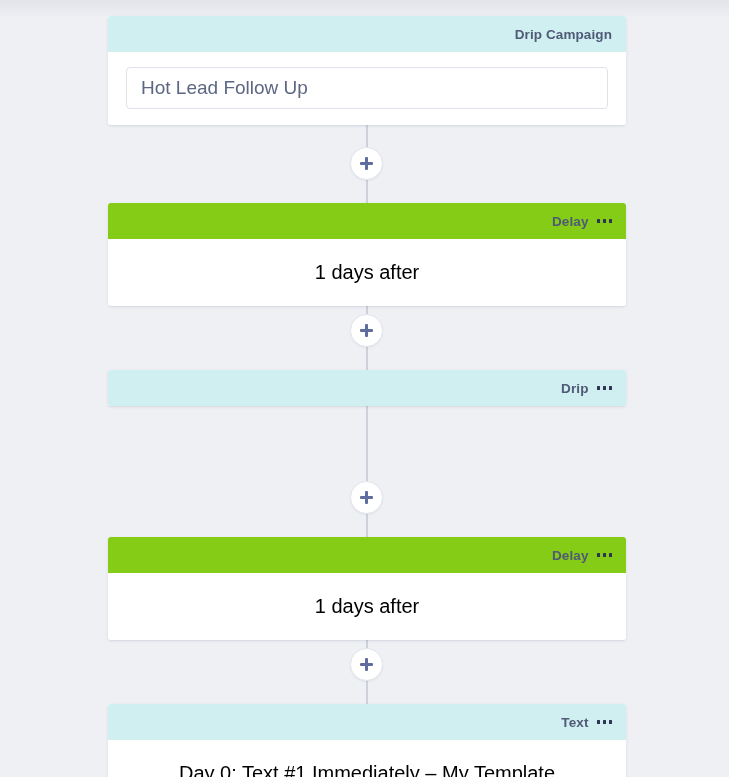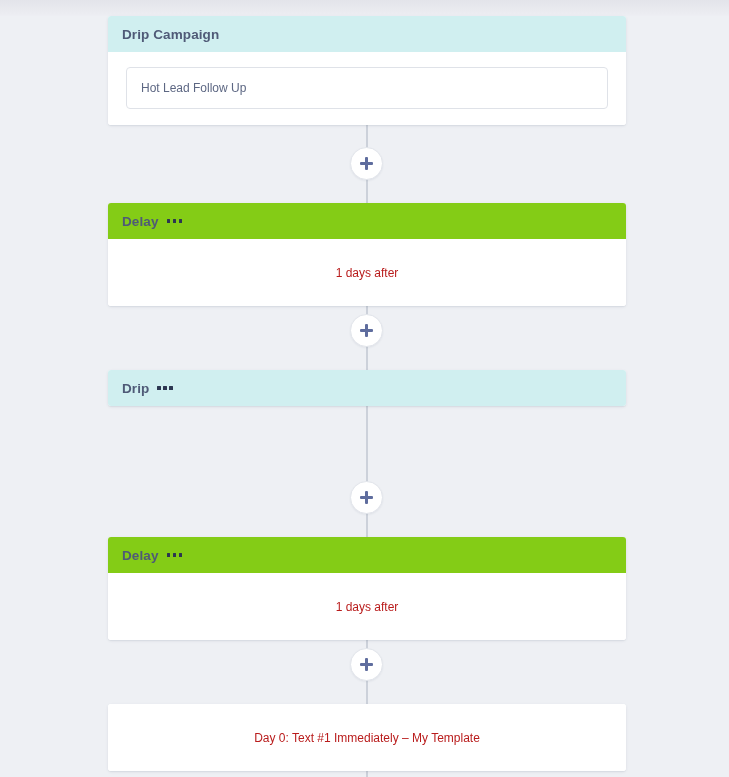--- a/index.html
+++ b/index.html
@@ -63,21 +63,21 @@
     border-radius: 3px;
     box-shadow: 0 1px 3px rgba(60, 70, 95, 0.10), 0 1px 1px rgba(60,70,95,0.05);
     overflow: hidden;
     z-index: 3;
   }
 
   .card-header {
     height: 36px;
     display: flex;
     align-items: center;
-    justify-content: flex-start;
+    justify-content: flex-end;
     padding: 0 14px 0 14px;
     box-sizing: border-box;
   }
   .card-header.teal { background: #d0eff0; }
   .card-header.peach { background: #84cc16; }
 
   .card-title {
     font-size: 13.5px;
     font-weight: bold;
     color: #4f5a77;
@@ -103,41 +103,41 @@
     background: #ffffff;
     display: flex;
     align-items: center;
     justify-content: center;
     box-sizing: border-box;
   }
 
   .card-body.tall { height: 67px; }
 
   .body-text {
-    font-size: 12px;
-    color: #b91c1c;
+    font-size: 20px;
+    color: #000000;
     text-align: center;
   }
 
   
   .field-wrap {
     width: 100%;
     padding: 18px 18px 20px 18px;
     box-sizing: border-box;
   }
   .name-input {
     width: 100%;
     height: 42px;
     box-sizing: border-box;
     border: 1px solid #dfe2e8;
     border-radius: 4px;
     background: #ffffff;
     padding: 0 14px;
     font-family: "Liberation Sans", sans-serif;
-    font-size: 12px;
+    font-size: 19px;
     color: #5d6783;
     outline: none;
   }
   .name-input::placeholder { color: #a8aebd; }
 
   
   .plus-btn {
     position: absolute;
     left: 350px;
     width: 33px;
@@ -243,18 +243,26 @@
     <div class="card-body tall">
       <span class="body-text">1 days after</span>
     </div>
   </div>
 
   <div class="plus-btn" style="top:648px;">
     <span class="plus-glyph"></span>
   </div>
 
   <div class="card" style="top:704px;">
+    <div class="card-header teal">
+      <span class="card-title">Text</span>
+      <span class="dots">
+          <span></span>
+          <span></span>
+          <span></span>
+        </span>
+    </div>
     <div class="card-body tall">
       <span class="body-text">Day 0: Text #1 Immediately – My Template</span>
     </div>
   </div>
 
 </div>
 
 </body></html>

